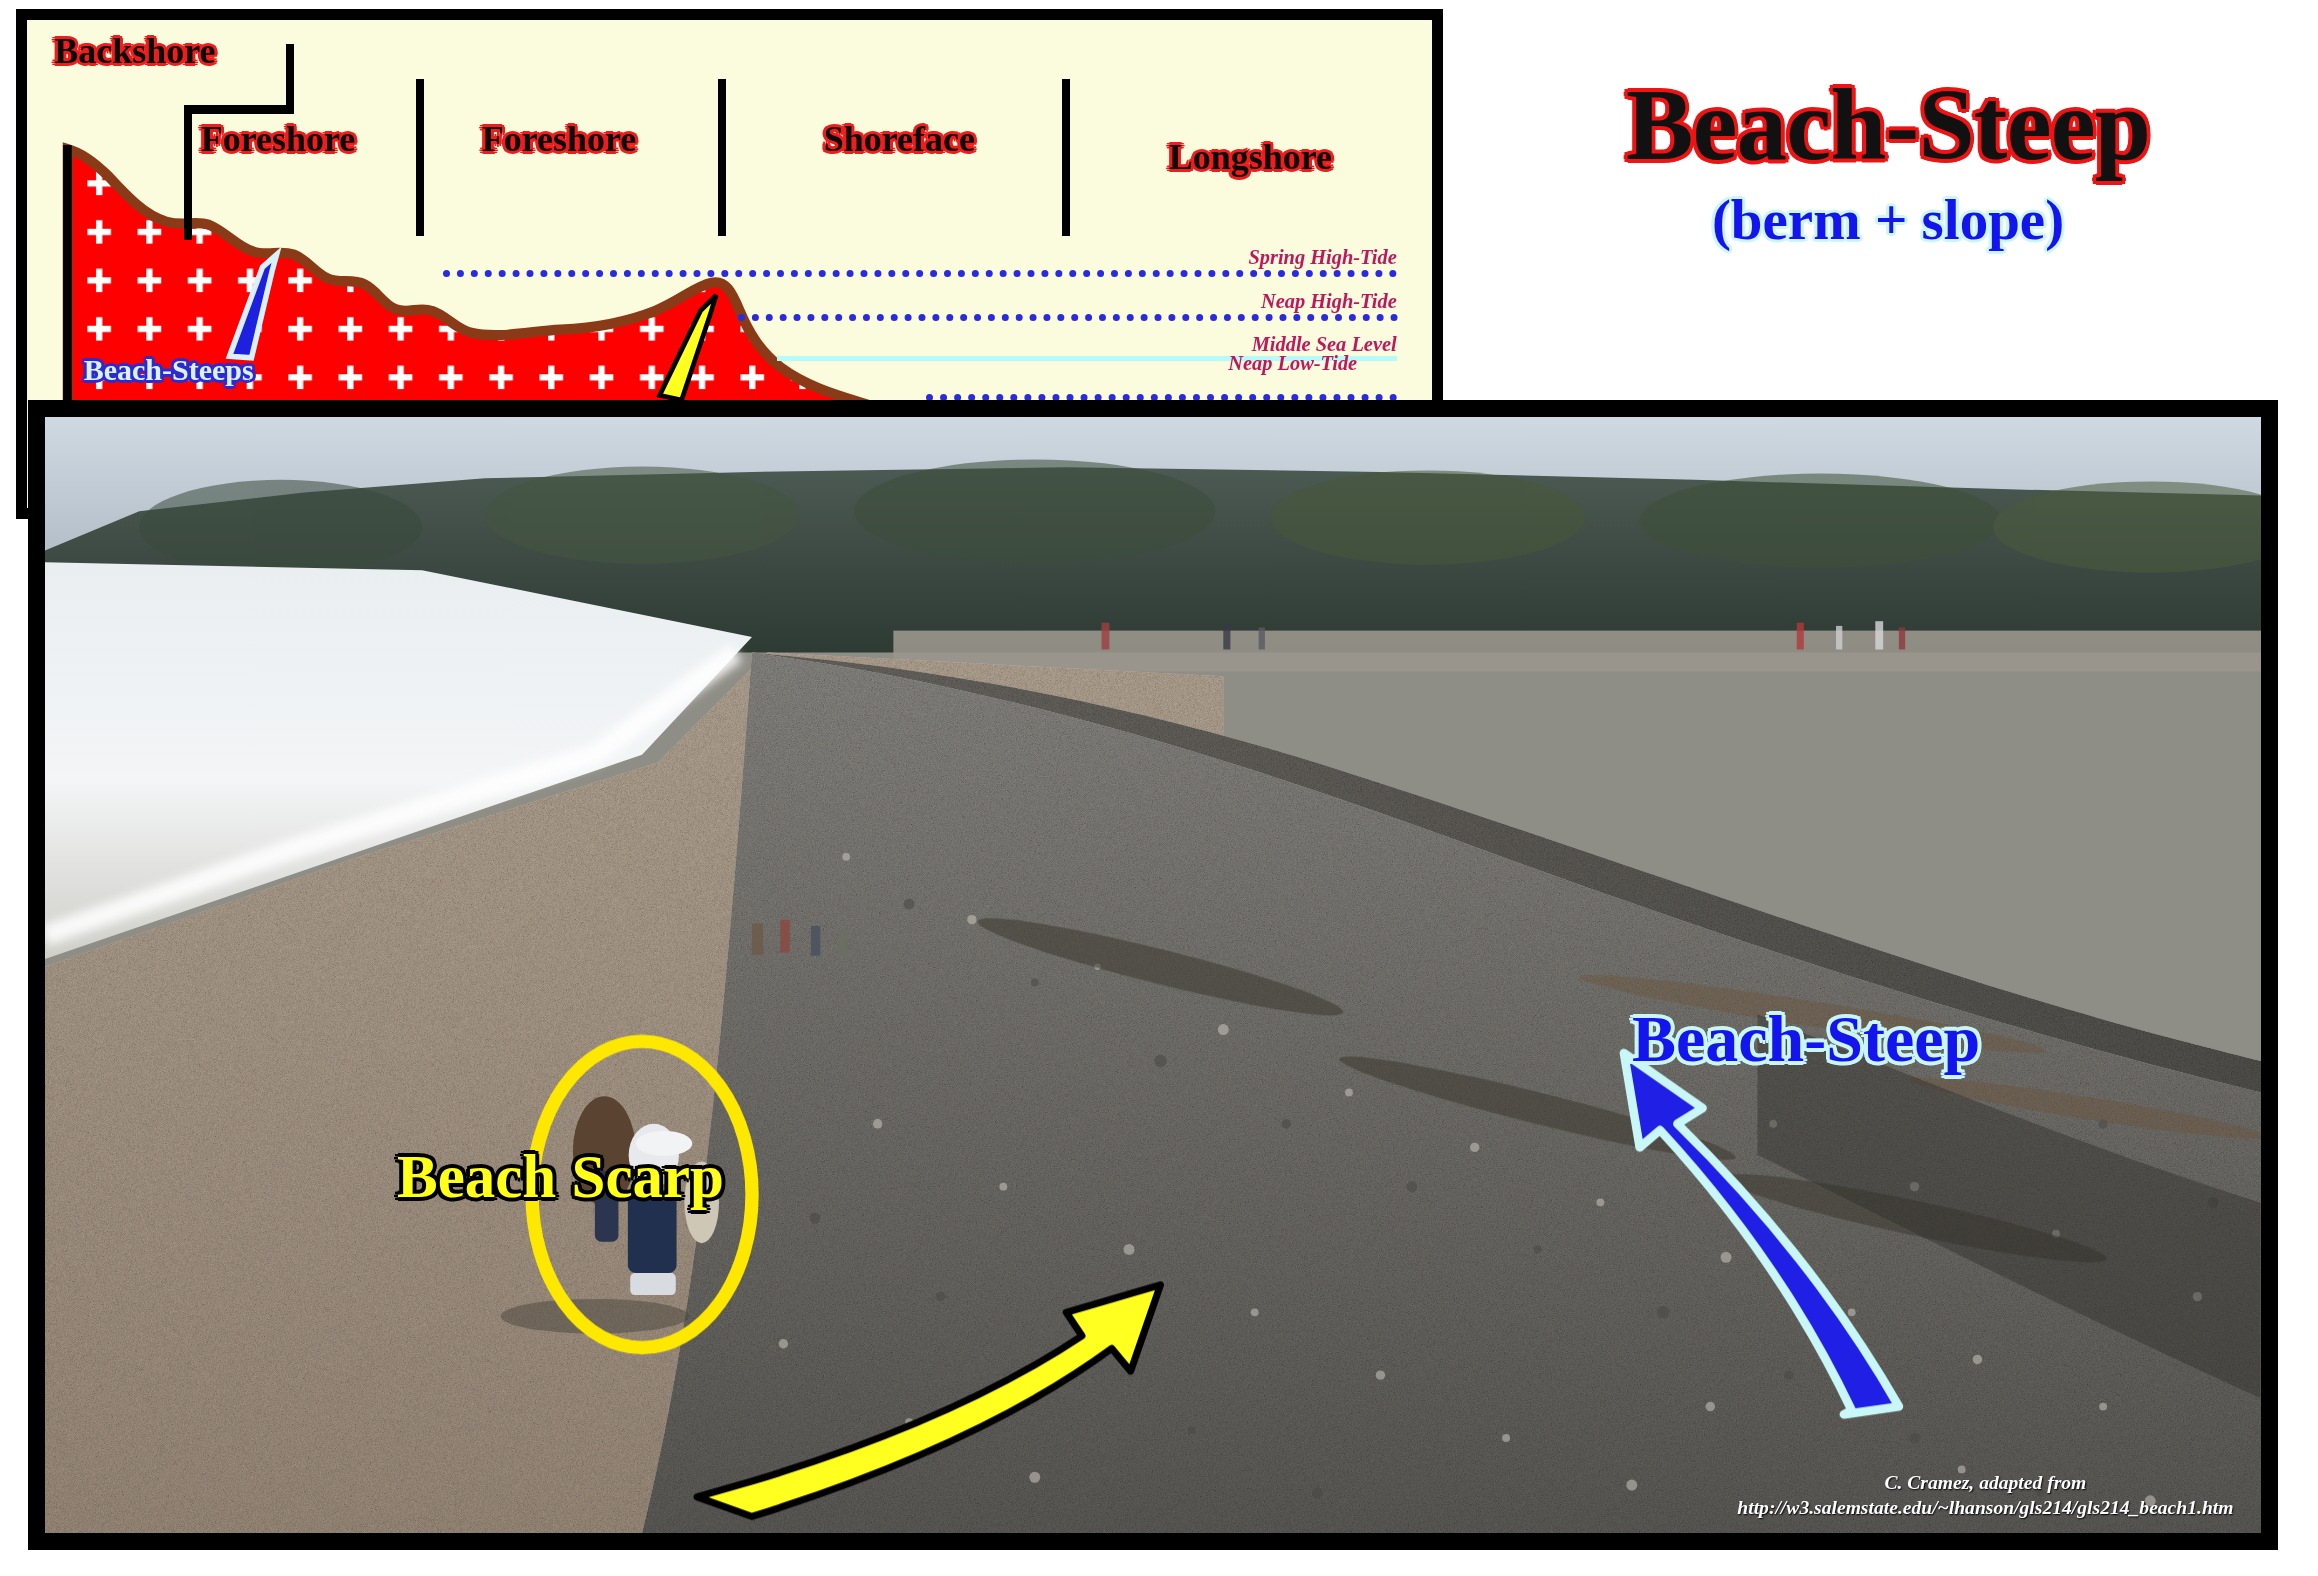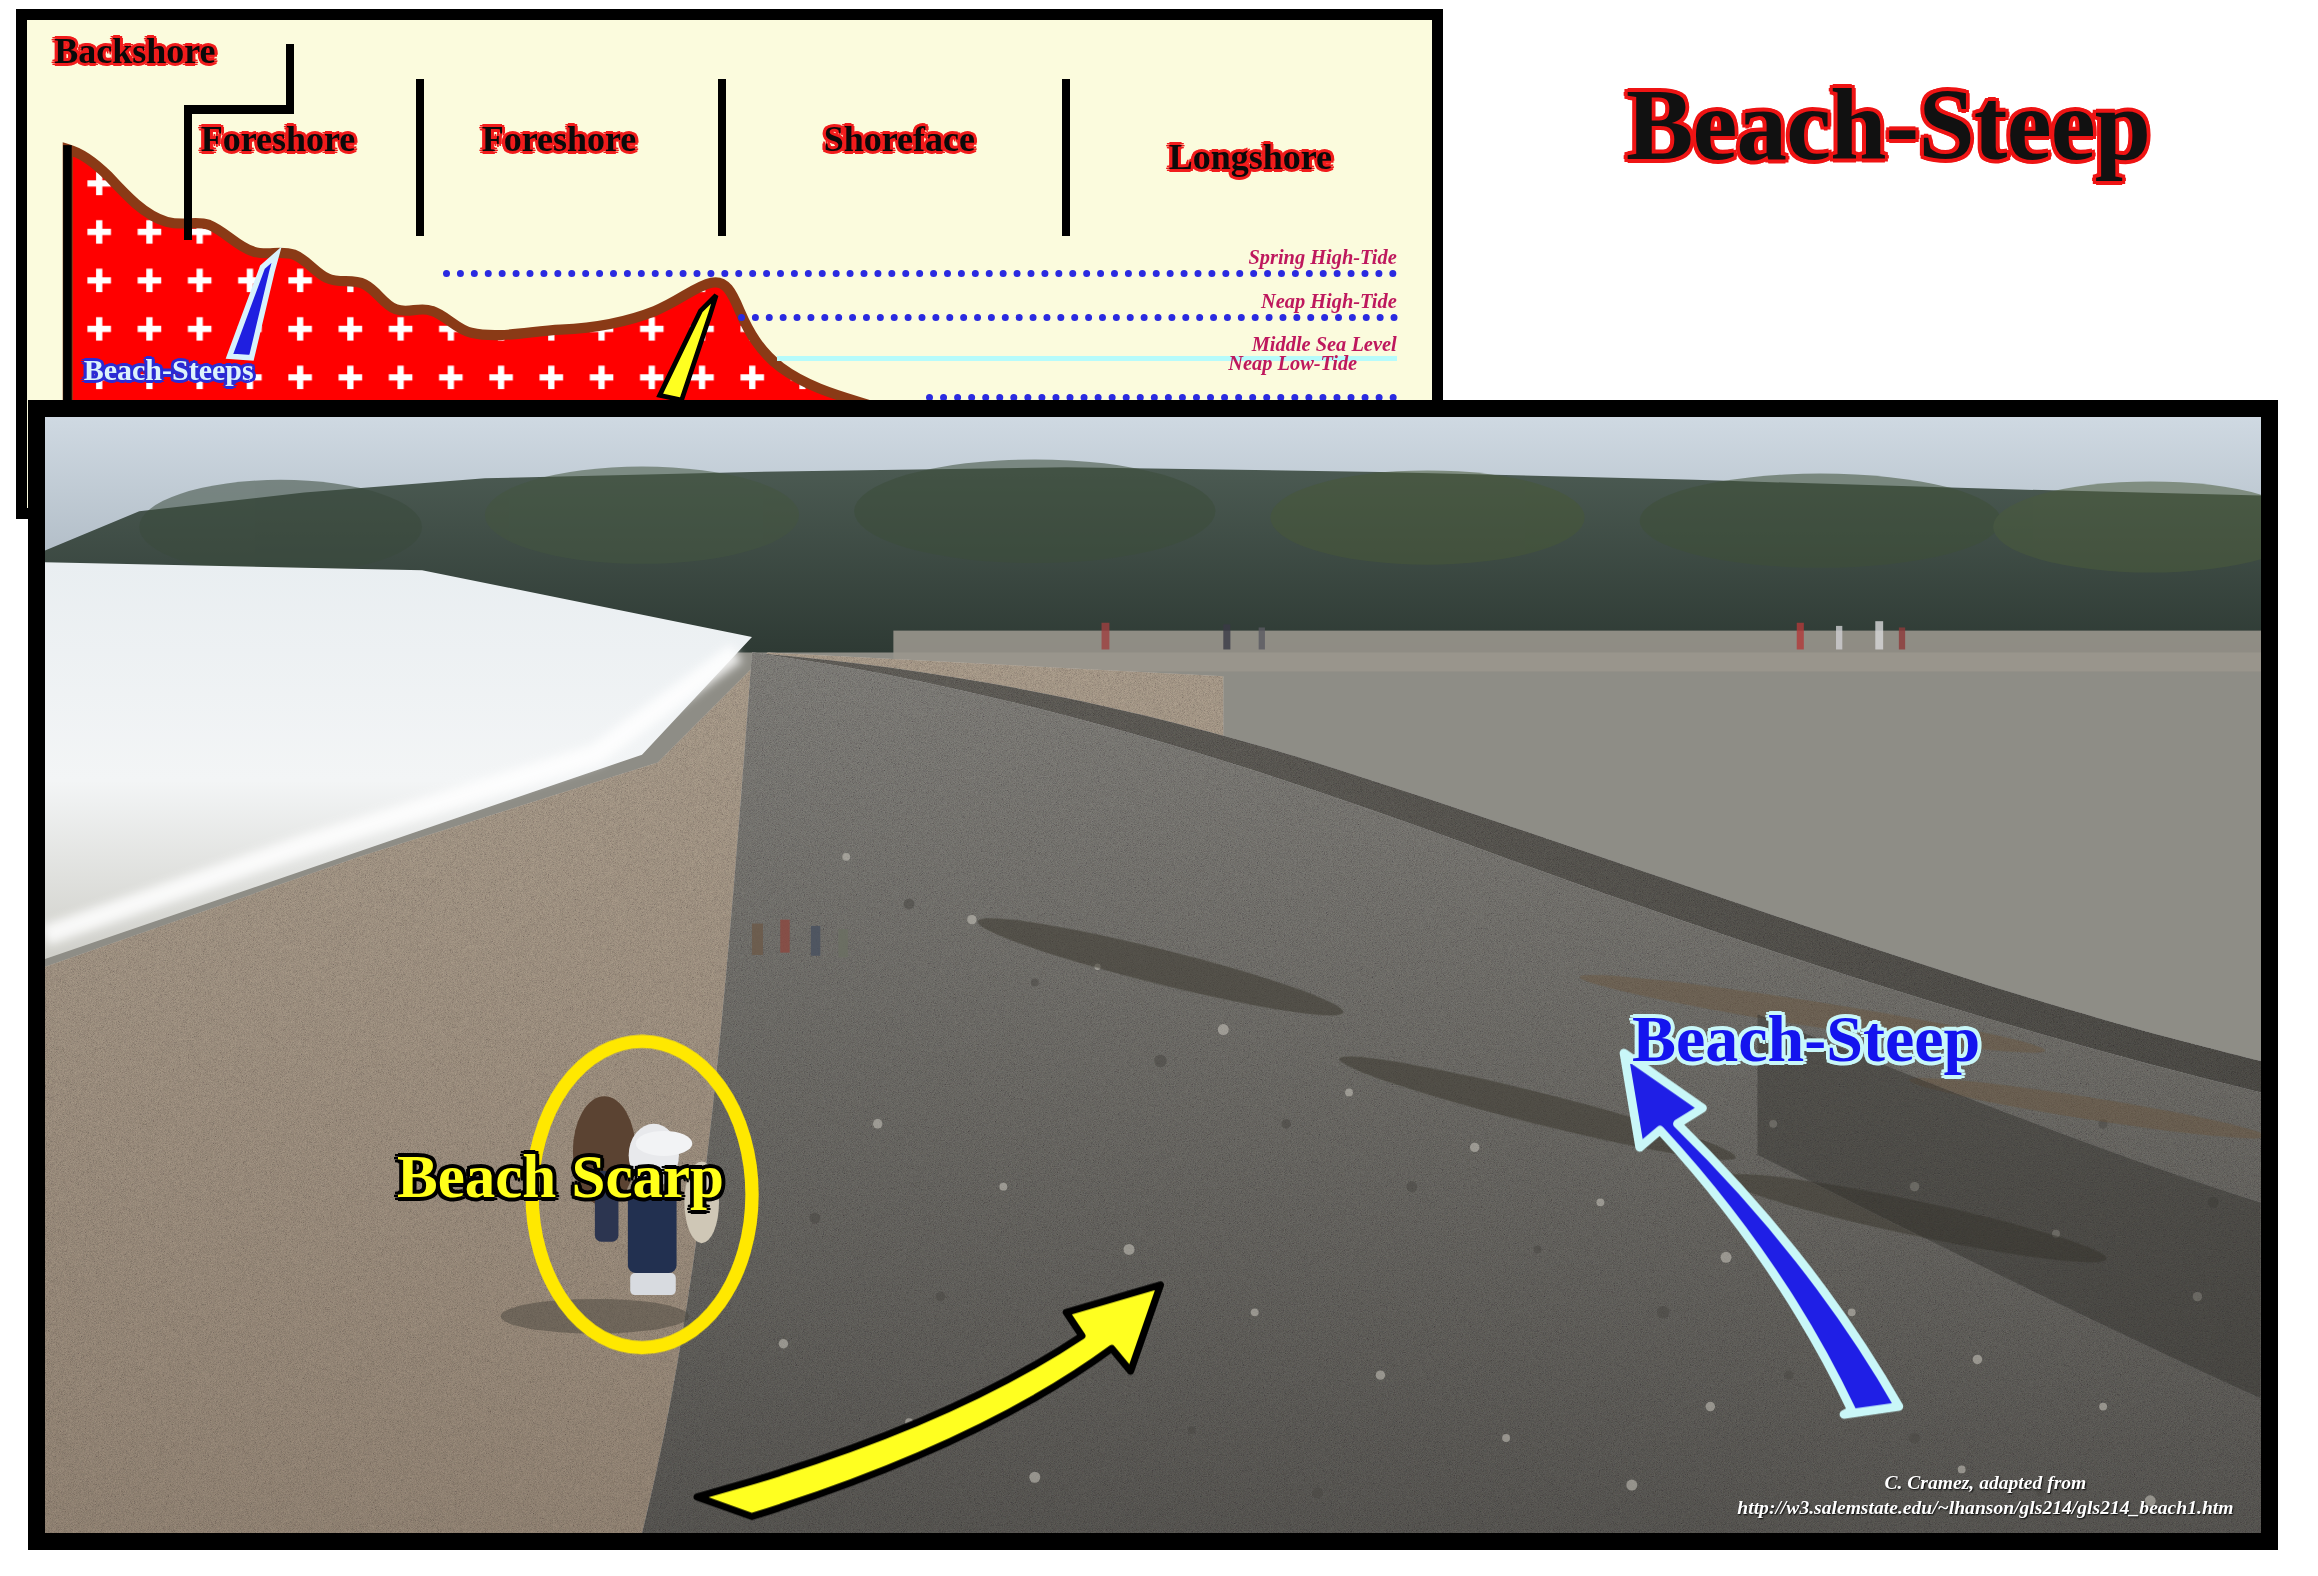--- a/index.html
+++ b/index.html
@@ -252,20 +252,21 @@
     <div id="diagram-credit">
       <div>C. Cramez, adapted from</div>
       <div>Moreira, 1984</div>
     </div>
     <div id="no-scale">no scale</div>
   </div>
 </div>
 
 <div id="title-block">
   <div id="main-title">Beach-Steep</div>
+  <div id="sub-title">(berm + slope)</div>
 </div>
 
 <div id="photo-panel">
   <div id="photo-inner">
     <svg id="photo-svg" viewBox="0 0 2821 1421" preserveAspectRatio="none">
       <defs>
         <linearGradient id="skyG" x1="0" y1="0" x2="0" y2="1">
           <stop offset="0" stop-color="#cfd9e2"></stop>
             <stop offset="1" stop-color="#aab6c0"></stop>
         </linearGradient>

